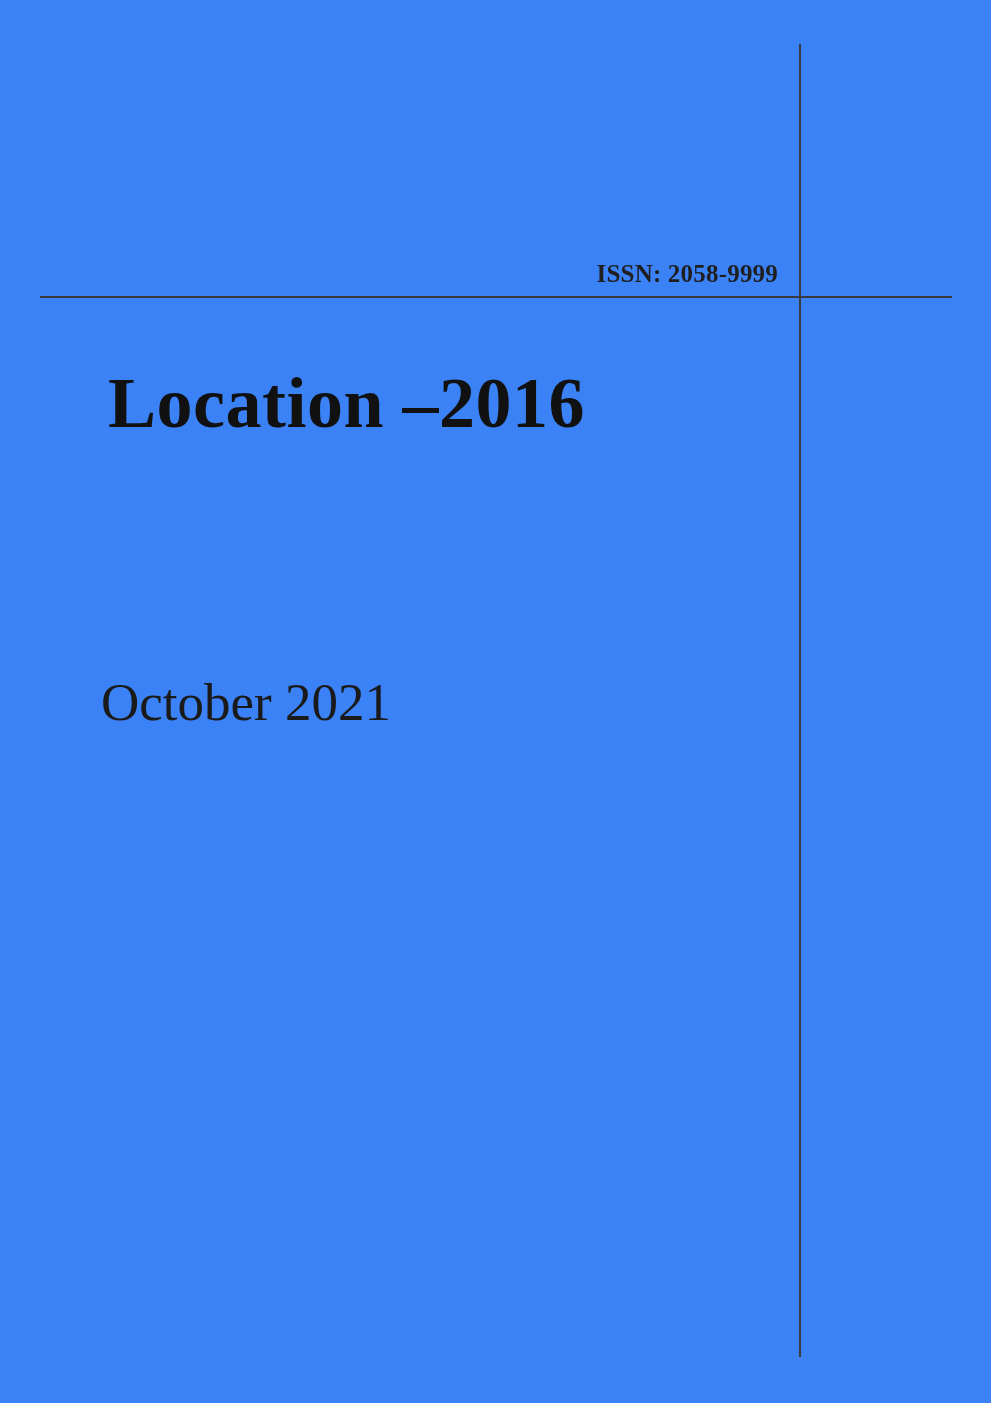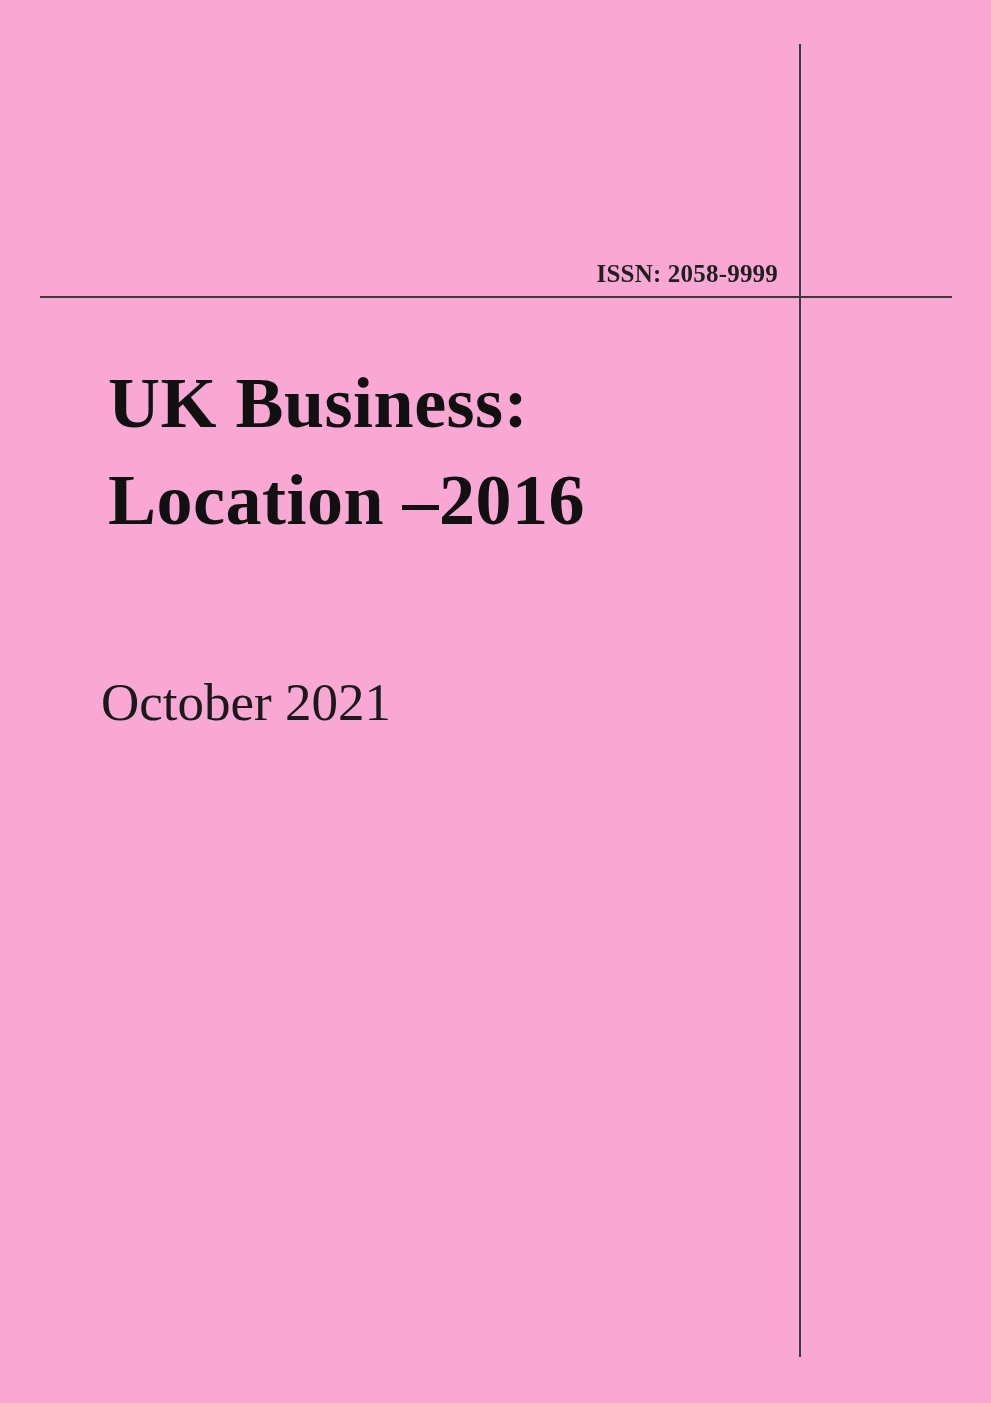--- a/index.html
+++ b/index.html
@@ -4,21 +4,21 @@
 <style>
   html, body {
     margin: 0;
     padding: 0;
     background: #ffffff;
   }
   .page {
     position: relative;
     width: 991px;
     height: 1403px;
-    background: #f9a8d4;
+    background: #3b82f6;
     overflow: hidden;
     font-family: "Liberation Serif", serif;
     color: #1a1a1a;
   }
   .issn {
     position: absolute;
     top: 260px;
     right: 213px;
     font-size: 25px;
     font-weight: bold;
@@ -72,19 +72,18 @@
 
 <div class="page">
 
   <div class="issn">ISSN: 2058-9999</div>
 
   <div class="h-rule"></div>
 
   <div class="v-rule"></div>
 
   <h1 class="title">
-    <span class="line">UK Business:</span>
     <span class="line">Location –2016</span>
   </h1>
 
   <p class="pub-date">October 2021</p>
 
 </div>
 
 </body></html>

